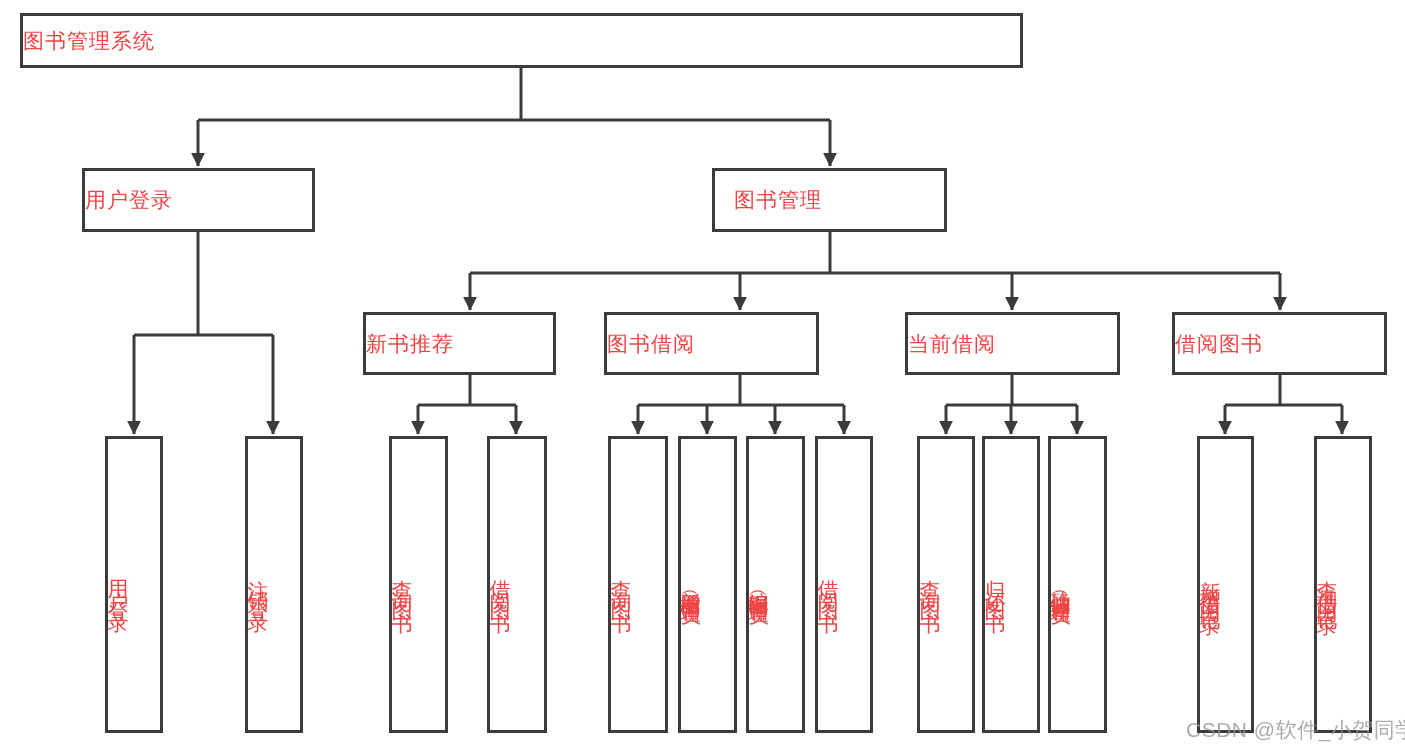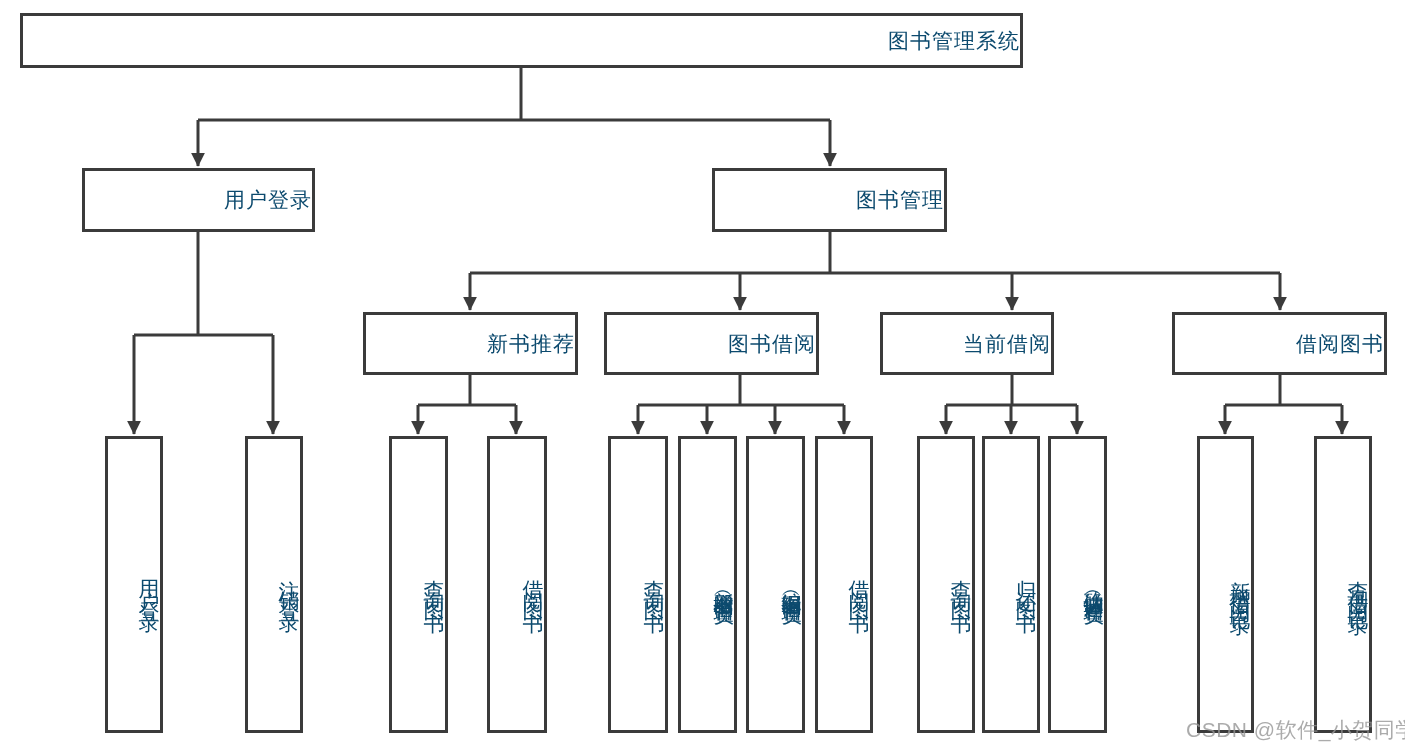--- a/index.html
+++ b/index.html
@@ -20,24 +20,24 @@
     left: 0; top: 0;
     width: 1405px;
     height: 747px;
     z-index: 1;
   }
   .node {
     position: absolute;
     box-sizing: border-box;
     border: 3px solid #3b3b3b;
     background: #ffffff;
-    color: #0c4a6e;
+    color: #ef4444;
     display: flex;
     align-items: center;
-    justify-content: flex-end;
+    justify-content: flex-start;
     z-index: 2;
     font-size: 21px;
   }
   .node.h span {
     white-space: nowrap;
     letter-spacing: 1px;
   }
   .node.v span {
     writing-mode: vertical-rl;
     text-orientation: mixed;
@@ -127,31 +127,31 @@
     </g>
   </svg>
 
   <div class="node h" style="left:20px; top:13px; width:1003px; height:55px;">
     <span>图书管理系统</span>
   </div>
 
   <div class="node h" style="left:82px; top:168px; width:233px; height:64px;">
     <span>用户登录</span>
   </div>
-  <div class="node h" style="left:712px; top:168px; width:235px; height:64px;">
+  <div class="node h" style="left:712px; top:168px; width:235px; height:64px;padding-left:19px;">
     <span>图书管理</span>
   </div>
 
-  <div class="node h" style="left:363px; top:312px; width:215px; height:63px;">
+  <div class="node h" style="left:363px; top:312px; width:193px; height:63px;">
     <span>新书推荐</span>
   </div>
   <div class="node h" style="left:604px; top:312px; width:215px; height:63px;">
     <span>图书借阅</span>
   </div>
-  <div class="node h" style="left:880px; top:312px; width:174px; height:63px;">
+  <div class="node h" style="left:905px; top:312px; width:215px; height:63px;">
     <span>当前借阅</span>
   </div>
   <div class="node h" style="left:1172px; top:312px; width:215px; height:63px;">
     <span>借阅图书</span>
   </div>
 
   <div class="node v v-short" style="left:105px; top:436px; width:58px; height:297px;">
     <span>用户登录</span>
   </div>
   <div class="node v v-short" style="left:245px; top:436px; width:58px; height:297px;">

